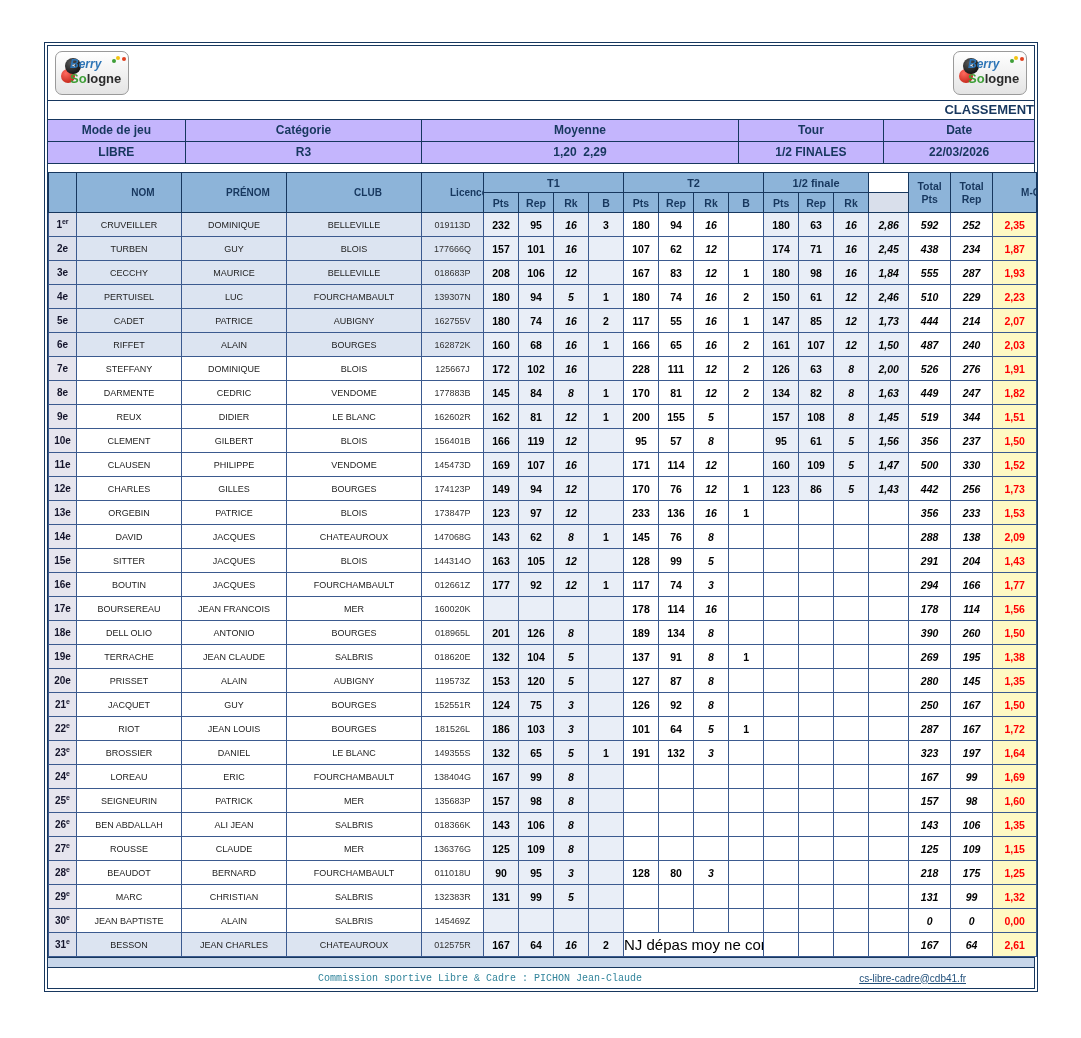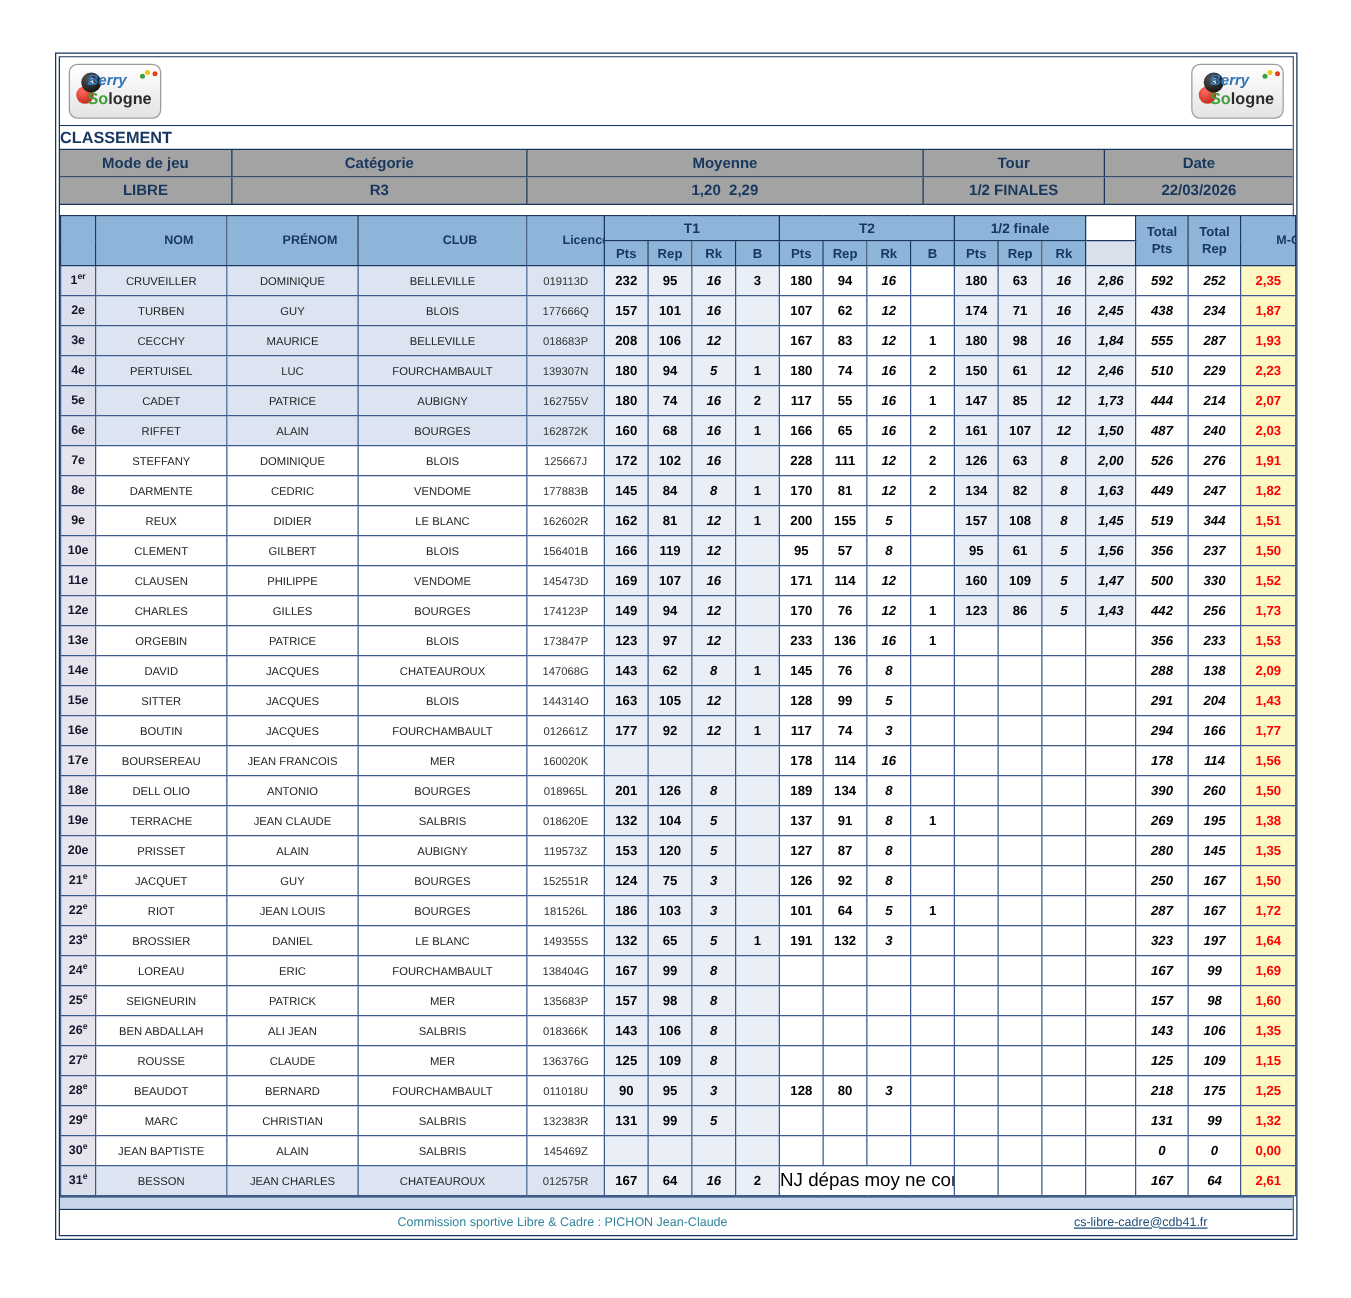--- a/index.html
+++ b/index.html
@@ -32,24 +32,24 @@
     background: radial-gradient(circle at 35% 30%, #555, #000);
     color: #fff; font-size: 8px; font-weight: bold; text-align: center; line-height: 16px; }
   .dots { position: absolute; right: 8px; top: 4px; width: 4px; height: 4px; border-radius: 50%;
     background: #f2c412; box-shadow: 6px 1px 0 #e2401f, -4px 3px 0 #3f9f38; }
   .logo-text { position: absolute; left: 14px; top: 6px; line-height: 1; }
   .lt1 { color: #2E75B6; font-size: 12px; font-weight: bold; font-style: italic; }
   .lt2 { font-size: 13px; color: #2b2b2b; font-weight: bold; margin-top: 2px; }
   .lt2 b { color: #3f9f38; }
   
   .classement {
-    height: 19px; text-align: left; font-weight: bold; font-size: 13px;
+    height: 19px; text-align: right; font-weight: bold; font-size: 13px;
     color: #17375E; border-bottom: 1px solid #17375E; background: #fff; line-height: 18px;
   }
-  .info-grid { display: flex; background: #a3a3a3; border-bottom: 1px solid #17375E; }
+  .info-grid { display: flex; background: #c4b5fd; border-bottom: 1px solid #17375E; }
   .info-grid > div {
     height: 21px; line-height: 20px; text-align: center; font-weight: bold;
     font-size: 12px; color: #17375E; border-right: 1px solid #17375E; white-space: pre;
   }
   .info-grid > div:last-child { border-right: none; }
   .iw0 { width: 138px; } .iw1 { width: 237px; } .iw2 { width: 317px; }
   .iw3 { width: 146px; } .iw4 { width: 150px; }
   .spacer { height: 8px; background: #fff; }
   
   table.grid { border-collapse: collapse; table-layout: fixed; width: 988px; }
@@ -75,21 +75,21 @@
   .rk { font-style: italic; }
   .c-ratio { font-weight: bold; font-style: italic; font-size: 10.5px; background: #fff; }
   .c-tot { font-weight: bold; font-style: italic; font-size: 10.5px; background: #fff; }
   .c-mg { font-weight: bold; font-size: 10.5px; color: #FF0000; background: #fef9c3; }
   .c-note { font-weight: normal; font-size: 15px; background: #fff; text-align: right; }
   .hl { background: #DCE4F1 !important; }
   .hl-clt { background: #DCE0EC; }
   
   .strip { height: 10px; background: #C7D6EA; border-top: 1px solid #17375E; }
   .footer { height: 21px; display: flex; align-items: center; border-top: 1px solid #17375E; background: #fff; }
-  .f-text { margin-left: 270px; font-size: 10px; color: #31849B; }
+  .f-text { margin-left: 270px; font-size: 10px; color: #31849B; font-family: Liberation Mono, monospace; }
   .f-mail { margin-left: auto; margin-right: 68px; font-size: 10px; color: #1F4E79;
             text-decoration: underline; }
 </style>
 </head>
 <body>
 
 <div class="sheet">
 
   <div class="title-row">
     <div class="logo">

